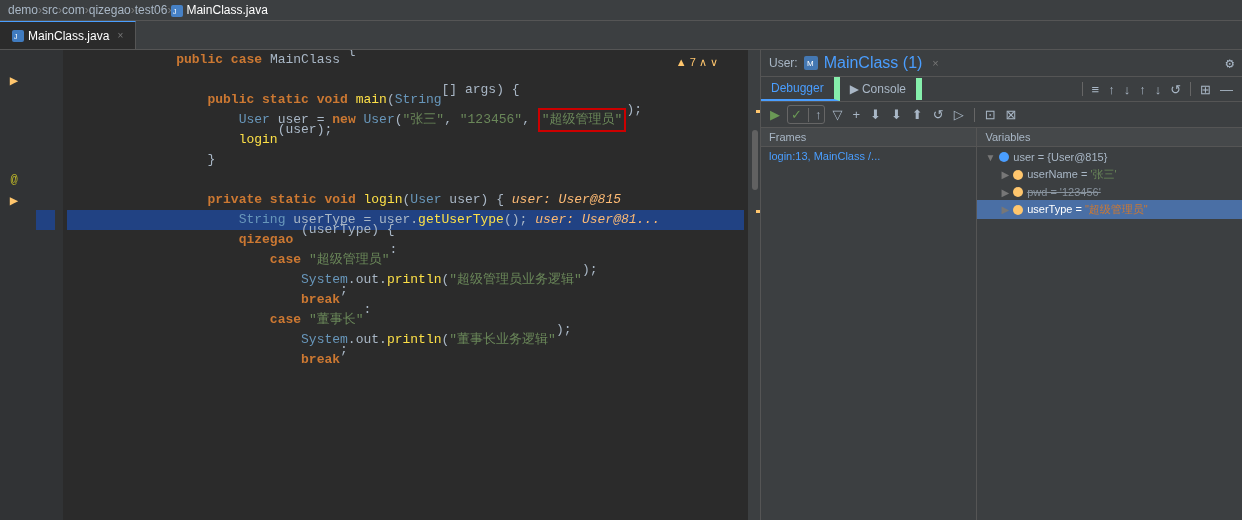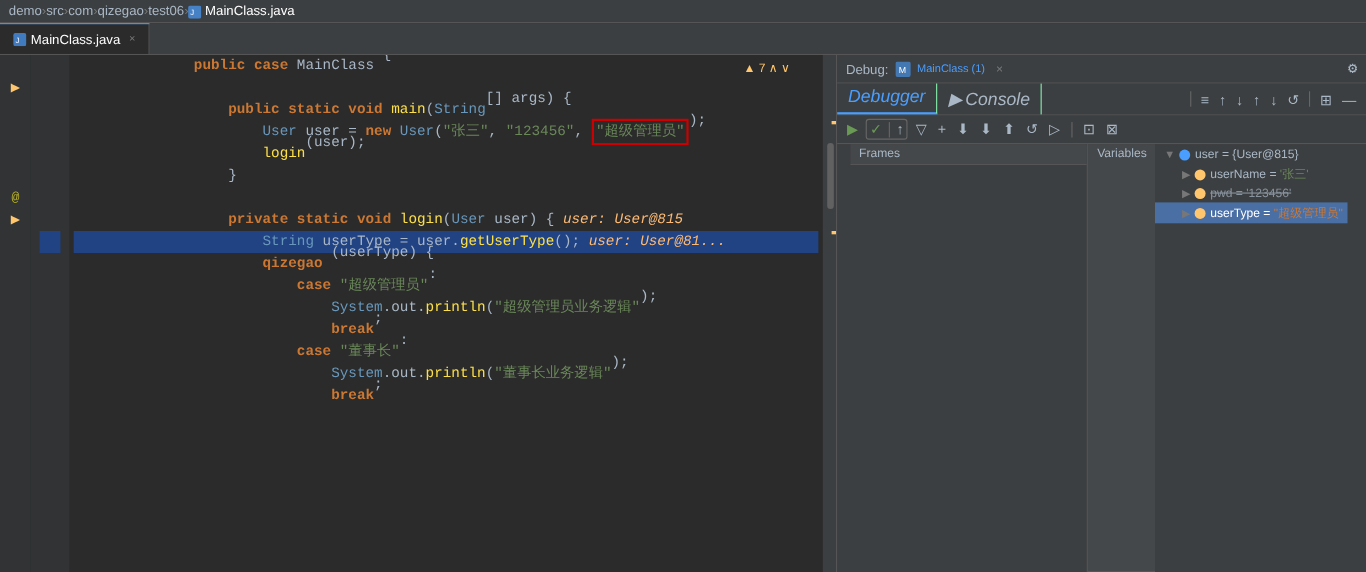--- a/index.html
+++ b/index.html
@@ -183,26 +183,25 @@
     .debug-tabs {
       display: flex;
       align-items: center;
       gap: 0;
       border-bottom: 1px solid #555;
       background: #3c3f41;
       flex-shrink: 0;
     }
     .debug-tab {
       padding: 4px 10px;
-      font-size: 16px;
+      font-size: 12px;
       font-family: Arial, sans-serif;
       color: #a9b7c6;
       cursor: pointer;
-      border-right: 1px solid #86efac;
-      font-style: italic;
+      border-right: 6px solid #86efac;
     }
     .debug-tab.active {
       color: #4a9eff;
       border-bottom: 2px solid #4a9eff;
     }
 
     .debug-toolbar {
       display: flex;
       align-items: center;
       padding: 3px 6px;
@@ -216,21 +215,20 @@
     .debug-body {
       display: flex;
       flex: 1;
       overflow: hidden;
     }
 
     .frames-panel {
       width: 45%;
       border-right: 1px solid #555;
       overflow: hidden;
-      margin-left: 12px;
     }
     .frames-header {
       background: #45484a;
       padding: 3px 8px;
       font-size: 11px;
       font-family: Arial, sans-serif;
       color: #a9b7c6;
       border-bottom: 1px solid #555;
     }
     .frame-item {
@@ -238,21 +236,21 @@
       font-size: 11px;
       font-family: Arial, sans-serif;
       color: #a9b7c6;
       cursor: pointer;
     }
 
     .variables-panel {
       flex: 1;
       overflow: hidden;
       display: flex;
-      flex-direction: row;
+      flex-direction: column;
     }
     .variables-header {
       background: #45484a;
       padding: 3px 8px;
       font-size: 11px;
       font-family: Arial, sans-serif;
       color: #a9b7c6;
       border-bottom: 1px solid #555;
     }
     .var-tree {
@@ -467,26 +465,26 @@
         <div class="mini-map-mark" style="top:60px;height:3px;background:#ffc66d;"></div>
         <div class="mini-map-mark" style="top:160px;height:3px;background:#ffc66d;"></div>
       </div>
     </div>
   </div>
 
   <div class="debug-panel">
 
     <div class="debug-main-header">
       <div class="debug-title">
-        <span style="color:#a9b7c6;font-family:Arial,sans-serif;font-size:12px;">Debug:</span>
+        <span style="color:#a9b7c6;font-family:Arial,sans-serif;font-size:12px;">User:</span>
         <svg width="14" height="14" viewBox="0 0 14 14">
             <rect width="14" height="14" rx="2" fill="#4a9eff" opacity="0.6"></rect>
             <text x="3" y="10" font-size="8" fill="white">M</text>
           </svg>
-        <span style="color:#4a9eff;font-family:Arial,sans-serif;font-size:10px;">MainClass (1)</span>
+        <span style="color:#4a9eff;font-family:Arial,sans-serif;font-size:16px;">MainClass (1)</span>
         <span style="color:#777;font-size:11px;margin-left:4px;">×</span>
       </div>
       <span class="gear-icon">⚙</span>
     </div>
 
     <div class="debug-tabs">
       <div class="debug-tab active">Debugger</div>
       <div class="debug-tab">
         <span style="margin-right:3px;">▶</span>Console
       </div>
@@ -521,20 +519,21 @@
       <button class="icon-btn" title="Evaluate">▷</button>
       <div class="sep-v"></div>
       <button class="icon-btn">⊡</button>
       <button class="icon-btn">⊠</button>
     </div>
 
     <div class="debug-body">
 
       <div class="frames-panel">
         <div class="frames-header">Frames</div>
+        <div class="frame-item" style="color:#4a9eff;">login:13, MainClass /...</div>
       </div>
 
       <div class="variables-panel">
         <div class="variables-header">Variables</div>
         <div class="var-tree">
 
           <div class="var-item">
             <span class="expand">▼</span>
             <span class="var-icon blue"></span>
             <span style="color:#a9b7c6;">user = {User@815}</span>

